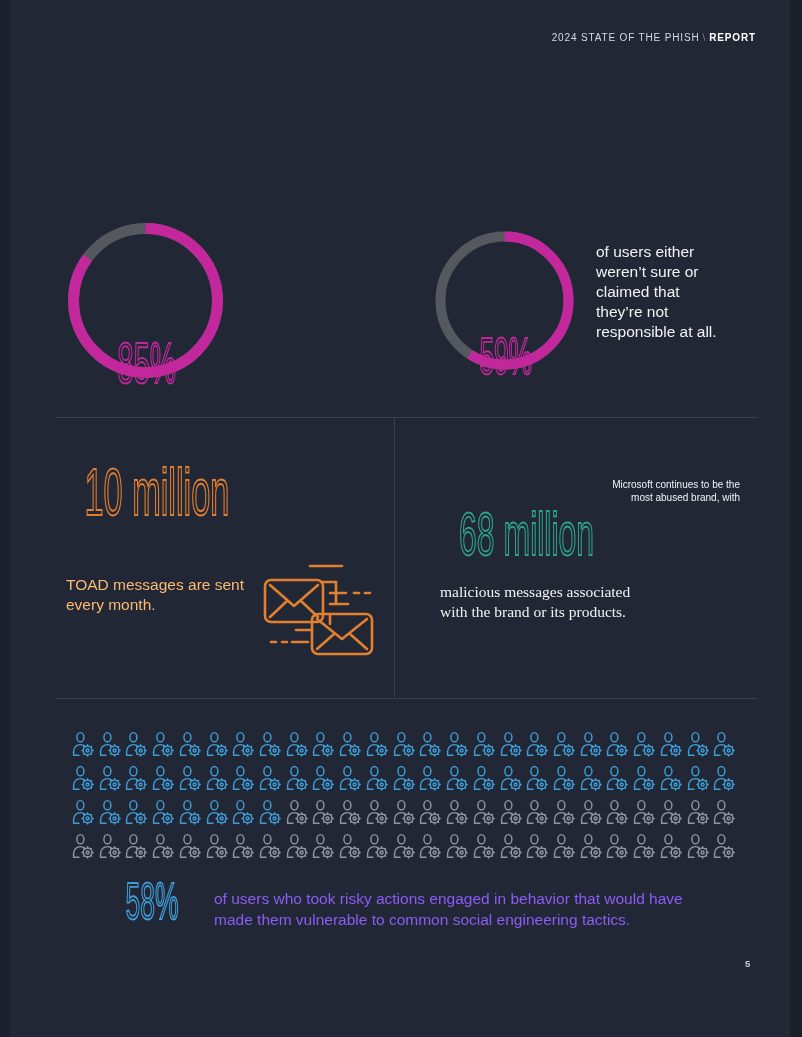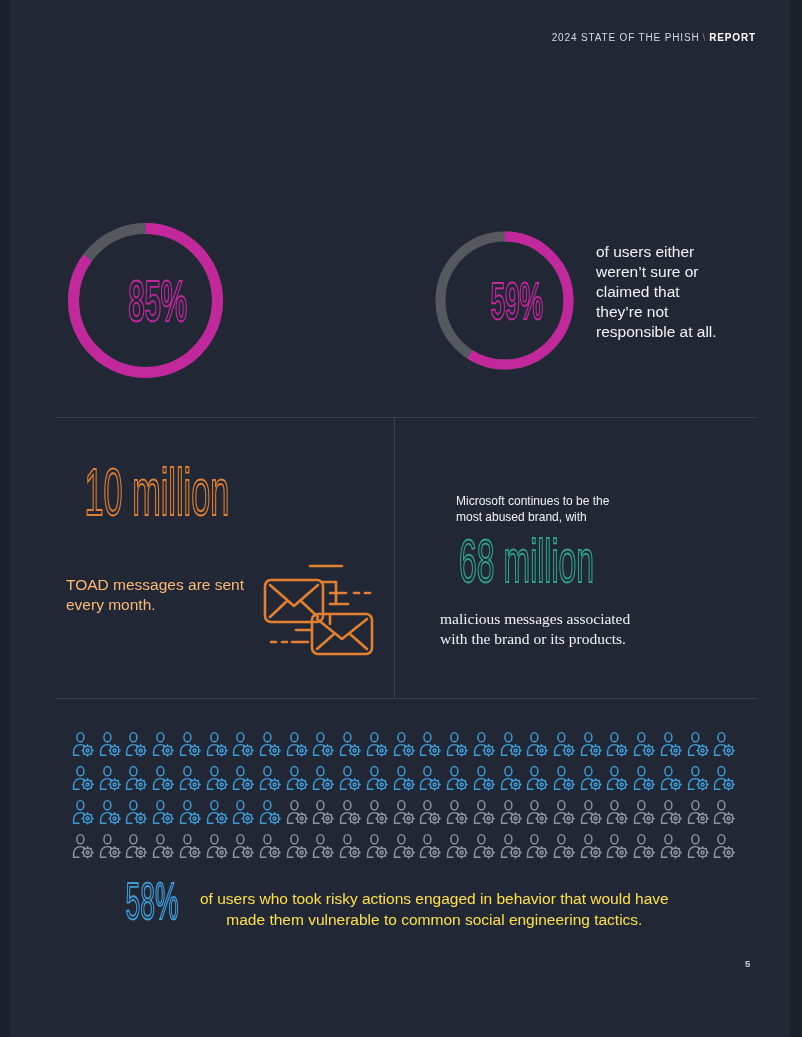--- a/index.html
+++ b/index.html
@@ -25,24 +25,24 @@
     white-space:nowrap;
   }
   .header .bold{font-weight:bold;color:#ffffff;}
   .header .slash{color:#7a7f8e;padding:0 3px;}
   .stat-donut{position:absolute;}
   .stat-donut.a{left:64px;top:219px;}
   .stat-donut.b{left:432px;top:228px;}
   .donut{position:relative;}
   .donut svg{display:block;}
   .donut .pct{
-    position:absolute;left:12px;top:0;width:100%;height:100%;
-    display:flex;align-items:center;justify-content:center;
+    position:absolute;left:1px;top:0;width:100%;height:100%;
+    display:flex;align-items:flex-end;justify-content:center;
     font-family:"Liberation Sans",sans-serif;
-    font-weight:700;letter-spacing:-.02em;
+    font-weight:400;letter-spacing:-.02em;
   }
   .outline-num{
     color:transparent;
     -webkit-text-stroke-width:1.3px;
     display:inline-block;
     transform:scaleY(1.5) scaleX(.78);
     transform-origin:center;
     line-height:1;
   }
   .mag-stroke{-webkit-text-stroke-color:#c2279c;}
@@ -71,43 +71,43 @@
     height:62px;
   }
   .mid-left .sub{
     position:absolute;left:2px;top:105px;width:200px;
     color:#fdba74;font-size:15.5px;line-height:1.3;white-space:pre-line;
   }
   .envelope-icon{position:absolute;left:196px;top:90px;}
 
   .mid-right{position:absolute;left:440px;top:478px;width:300px;}
   .mid-right .lead{
-    color:#f2f3f6;font-size:12px;line-height:1.3;white-space:pre-line;margin:16px;
+    color:#f2f3f6;font-size:10px;line-height:1.3;white-space:pre-line;margin:0;text-align:right;
   }
   .mid-right .big-teal{
     font-size:41px;line-height:1;margin:10px 0 0 0;height:60px;
   }
   .mid-right .tail{
     color:#f2f3f6;font-size:15.5px;line-height:1.3;white-space:pre-line;margin:8px 0 0 0;font-family:Liberation Serif, serif;
   }
 
   
   .people{
     position:absolute;left:72px;top:731px;width:668px;
     display:grid;grid-template-columns:repeat(25,1fr);
     row-gap:8px;column-gap:0px;
   }
   .people svg{display:block;width:22px;height:26px;}
 
   
   .bottom-stat{position:absolute;left:118px;top:884px;display:flex;align-items:flex-start;}
   .bottom-stat .num{font-size:34px;line-height:1;width:82px;}
   .bottom-stat .txt{
-    color:#fde047;font-size:15.5px;line-height:1.38;
-    white-space:pre-line;padding-top:4px;text-align:center;
+    margin-left:14px;color:#8b5cf6;font-size:15.5px;line-height:1.38;
+    white-space:pre-line;padding-top:4px;
   }
 
   .page-number{
     position:absolute;left:745px;top:958px;
     color:#c8ccd6;font-size:9.5px;font-weight:bold;
   }
 </style>
 </head>
 <body>
 

